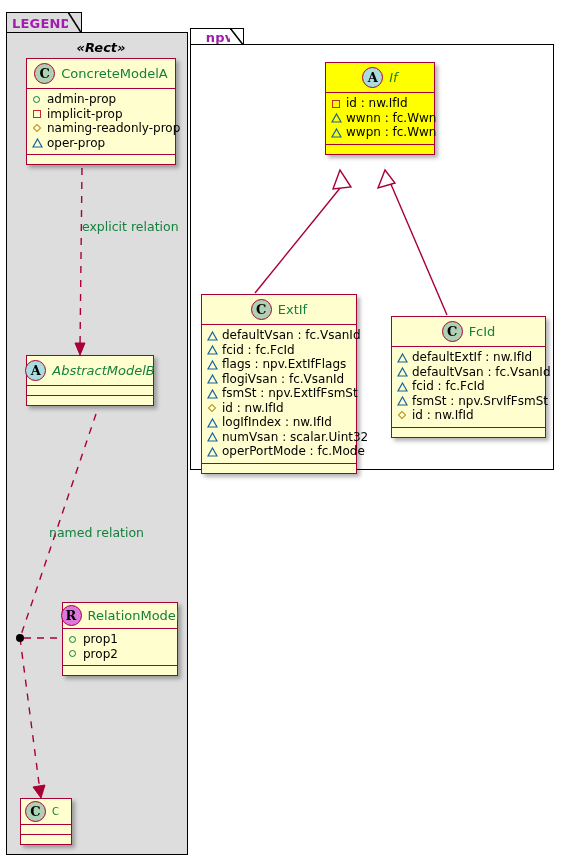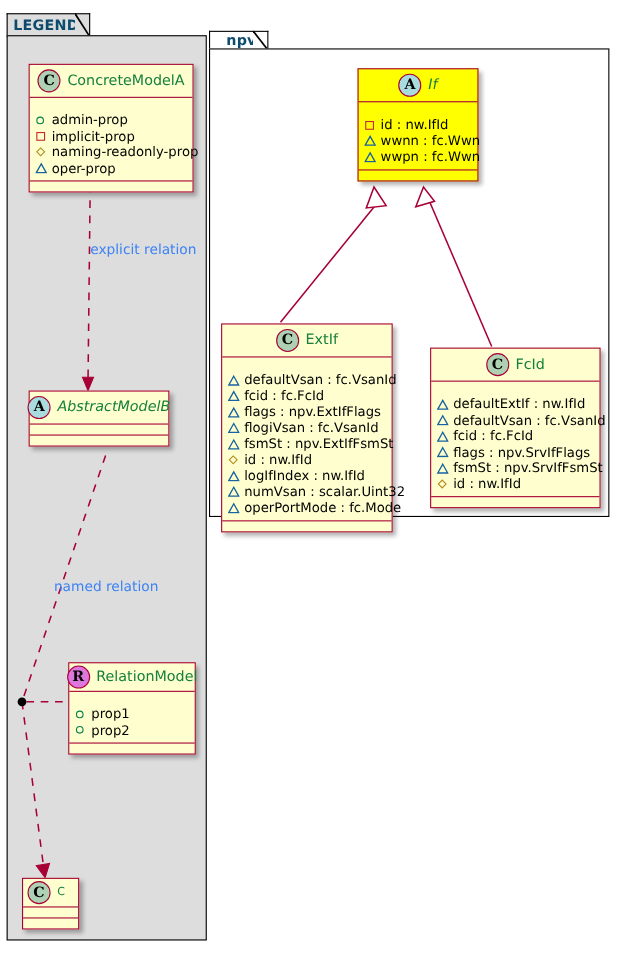--- a/index.html
+++ b/index.html
@@ -30,21 +30,21 @@
   .pkg-tab {
     position: absolute;
     box-sizing: border-box;
     border: 1.6px solid #000000;
     border-bottom: none;
     display: flex;
     align-items: center;
     padding-left: 5px;
     font-weight: bold;
     font-size: 13px;
-    color: #0c4a6e;
+    color: #a21caf;
     letter-spacing: 0.2px;
   }
   .pkg-tab .tabcut {
     position: absolute;
     right: -1px;
     top: -1px;
     bottom: -1px;
     width: 14px;
   }
 
@@ -98,21 +98,20 @@
     color: #15803d;
     white-space: nowrap;
   }
   .cls-name.italic { font-style: italic; }
   .cls-name.tiny   { font-size: 10px; }
 
   .cls-attrs {
     box-sizing: border-box;
     border-bottom: 1.3px solid #A80036;
     padding: 3px 21px 4px 5px;
-    margin-top: 10px;
   }
   .cls-foot {
     box-sizing: border-box;
     height: 9px;
   }
   .cls-empty-compartment {
     box-sizing: border-box;
     border-bottom: 1.3px solid #A80036;
     height: 10px;
   }
@@ -165,21 +164,21 @@
     font-style: italic;
     font-weight: bold;
     color: #000000;
     text-align: center;
   }
 
   
   .edge-label {
     position: absolute;
     font-size: 12.5px;
-    color: #3b82f6;
+    color: #15803d;
     white-space: nowrap;
   }
 
   
   #cls-concretemodela { left: 26px;  top: 58px;  width: 150px; }
   #cls-abstractmodelb { left: 26px;  top: 355px; width: 128px; }
   #cls-relationmodel  { left: 62px;  top: 602px; width: 116px; }
   #cls-c              { left: 20px;  top: 798px; width: 52px; }
   #cls-if             { left: 325px; top: 62px;  width: 110px; }
   #cls-extif          { left: 201px; top: 294px; width: 156px; }
@@ -240,20 +239,21 @@
       <path d="M 255,293 L 345,182" stroke="#A80036" stroke-width="1.4" fill="none"></path>
       <polygon points="340,170 333,189 351,187" fill="#FFFFFF" stroke="#A80036" stroke-width="1.4"></polygon>
     </g>
 
     <g>
       <path d="M 447,315 L 390,182" stroke="#A80036" stroke-width="1.4" fill="none"></path>
       <polygon points="385,170 378,188 395,183" fill="#FFFFFF" stroke="#A80036" stroke-width="1.4"></polygon>
     </g>
   </svg>
 
+  <div class="stereo-label" style="left:26px; top:40px; width:150px;">«Rect»</div>
 
   <div class="edge-label" style="left:82px; top:219px;">explicit relation</div>
   <div class="edge-label" style="left:49px; top:525px;">named relation</div>
 
   <div class="cls" id="cls-concretemodela">
     <div class="cls-head">
       <span class="stereo-circle sc-class">C</span>
       <span class="cls-name">ConcreteModelA</span>
     </div>
     <div class="cls-attrs">
@@ -454,28 +454,20 @@
             </svg>
         </span>
         <span>fcid : fc.FcId</span>
       </div>
       <div class="attr">
         <span class="gl">
           <svg class="gl-tri-svg" width="11" height="11" viewBox="0 0 11 11">
               <polygon points="5.5,2 10,10 1,10" fill="none" stroke="#1763A0" stroke-width="1.2"></polygon>
             </svg>
         </span>
-        <span>flags : npv.SrvIfFlags</span>
-      </div>
-      <div class="attr">
-        <span class="gl">
-          <svg class="gl-tri-svg" width="11" height="11" viewBox="0 0 11 11">
-              <polygon points="5.5,2 10,10 1,10" fill="none" stroke="#1763A0" stroke-width="1.2"></polygon>
-            </svg>
-        </span>
         <span>fsmSt : npv.SrvIfFsmSt</span>
       </div>
       <div class="attr">
         <span class="gl gl-diamond"></span>
         <span>id : nw.IfId</span>
       </div>
     </div>
     <div class="cls-foot"></div>
   </div>
 

